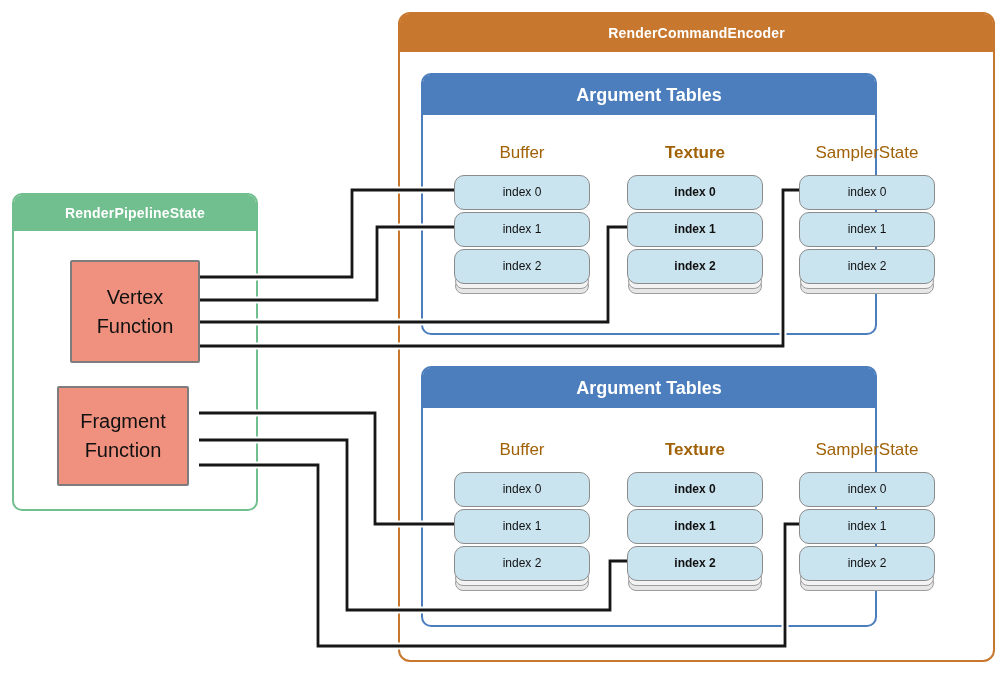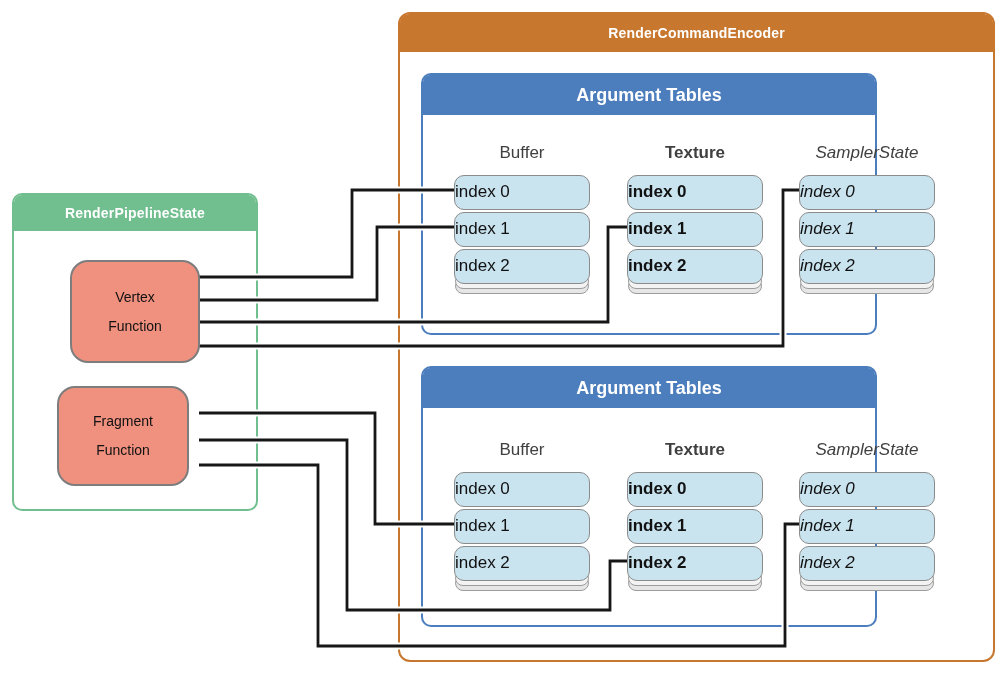--- a/index.html
+++ b/index.html
@@ -85,44 +85,45 @@
     font-size: 18px;
   }
   .col {
     position: absolute;
     width: 136px;
   }
   .tbl-a .col { top: 66px; }
   .tbl-b .col { top: 70px; }
   .col-buffer  { left: 31px; }
   .col-texture { left: 204px; font-weight: bold; }
-  .col-sampler { left: 376px; font-style: italic; }
+  .col-sampler { left: 376px; }
   .col-h {
     height: 24px;
     line-height: 24px;
     text-align: center;
     font-size: 17px;
-    color: #404040;
+    color: #a16207;
   }
   .slots {
     position: relative;
     margin-top: 10px;
     height: 109px;
     z-index: 10;
   }
   .slot {
     position: relative;
     z-index: 3;
     height: 35px;
     margin-bottom: 2px;
     background: var(--slot-fill);
     border: 1.5px solid #8b8b8b;
     border-radius: 10px;
+    text-align: center;
     line-height: 32px;
-    font-size: 17px;
+    font-size: 12px;
     color: #111111;
   }
   .pile {
     position: absolute;
     left: 1px; right: 1px;
     height: 16px;
     border: 1.5px solid #9c9c9c;
     border-radius: 8px;
   }
   .pile-1 { top: 98px;  background: #f3f3f3; z-index: 2; }
@@ -136,26 +137,26 @@
   }
   .wires path { fill: none; }
   .wires .casing { stroke: #ffffff; stroke-width: 7; }
   .wires .core   { stroke: var(--wire-color); stroke-width: 2.8; }
   
   .func {
     position: absolute;
     z-index: 20;
     background: var(--function-fill);
     border: 2px solid #7d7d7d;
-    border-radius: 18px;
+    border-radius: 2px;
     display: flex;
     align-items: center;
     justify-content: center;
     text-align: center;
-    font-size: 14px;
+    font-size: 20px;
     line-height: 29px;
     color: #111111;
     white-space: pre-line;
   }
   .func-vertex   { left: 70px; top: 260px; width: 130px; height: 103px; }
   .func-fragment { left: 57px; top: 386px; width: 132px; height: 100px; }
 </style>
 </head>
 <body>
 

